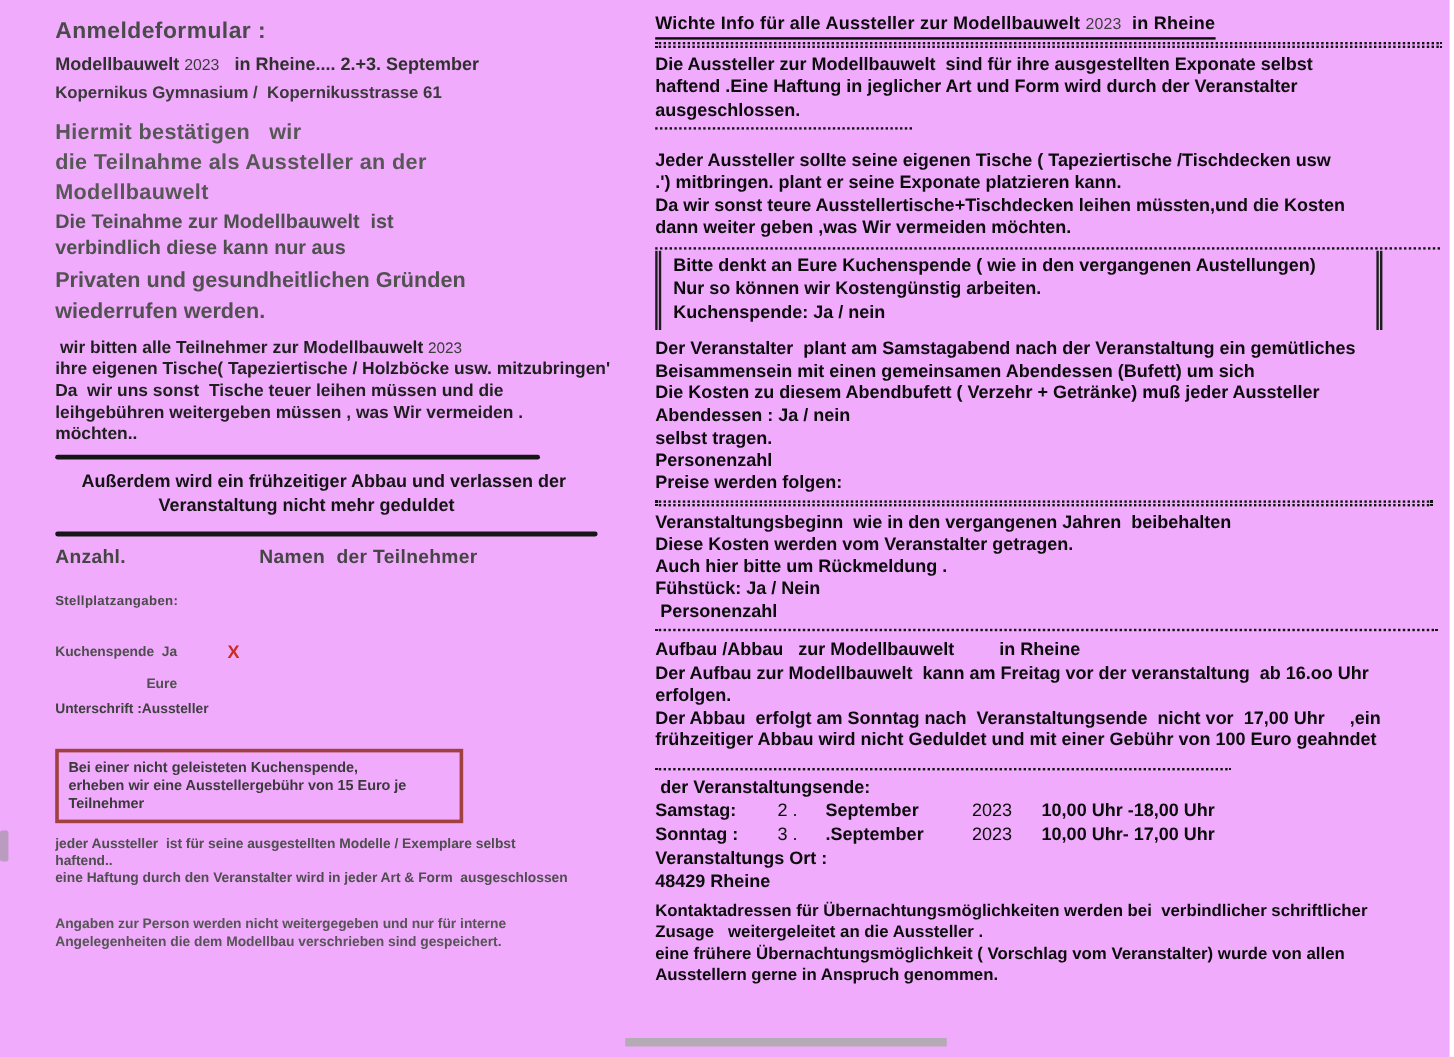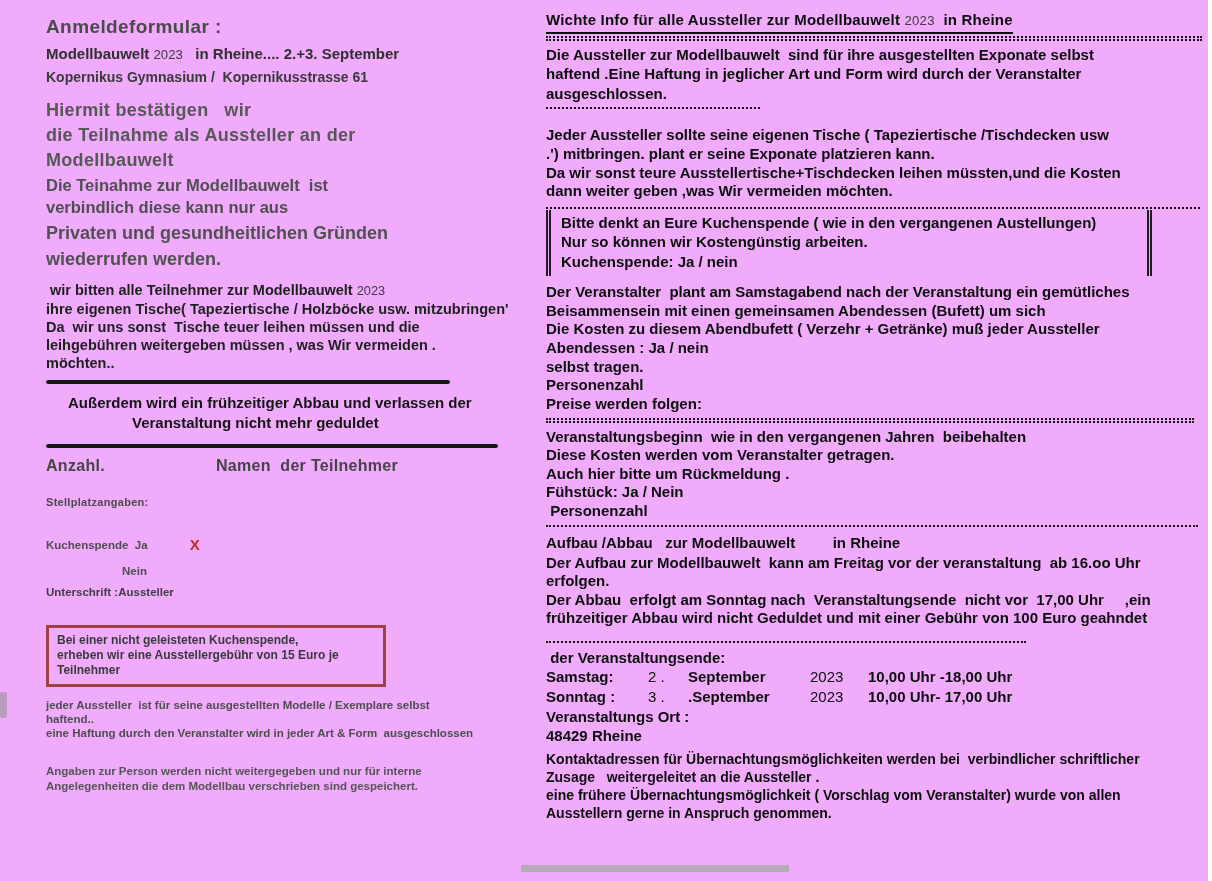--- a/index.html
+++ b/index.html
@@ -139,21 +139,21 @@
       <div class="t">Namen  der Teilnehmer</div>
     </div>
 
     <div class="l-stell t">Stellplatzangaben:</div>
 
     <div class="l-kuchen">
       <span class="l-small t">Kuchenspende  Ja</span>
       <span class="xmark t">X</span>
     </div>
 
-    <div class="l-nein l-small t">Nein</div>
+    <div class="l-nein l-small t">Eure</div>
 
     <div class="l-unterschrift t">Unterschrift :Aussteller</div>
 
     <div class="fee-box">
         <div class="t">Bei einer nicht geleisteten Kuchenspende,</div>
         <div class="t">erheben wir eine Ausstellergebühr von 15 Euro je Teilnehmer</div>
       </div>
 
     <div class="l-liab l-small">
         <div class="t">jeder Aussteller  ist für seine ausgestellten Modelle / Exemplare selbst</div>

